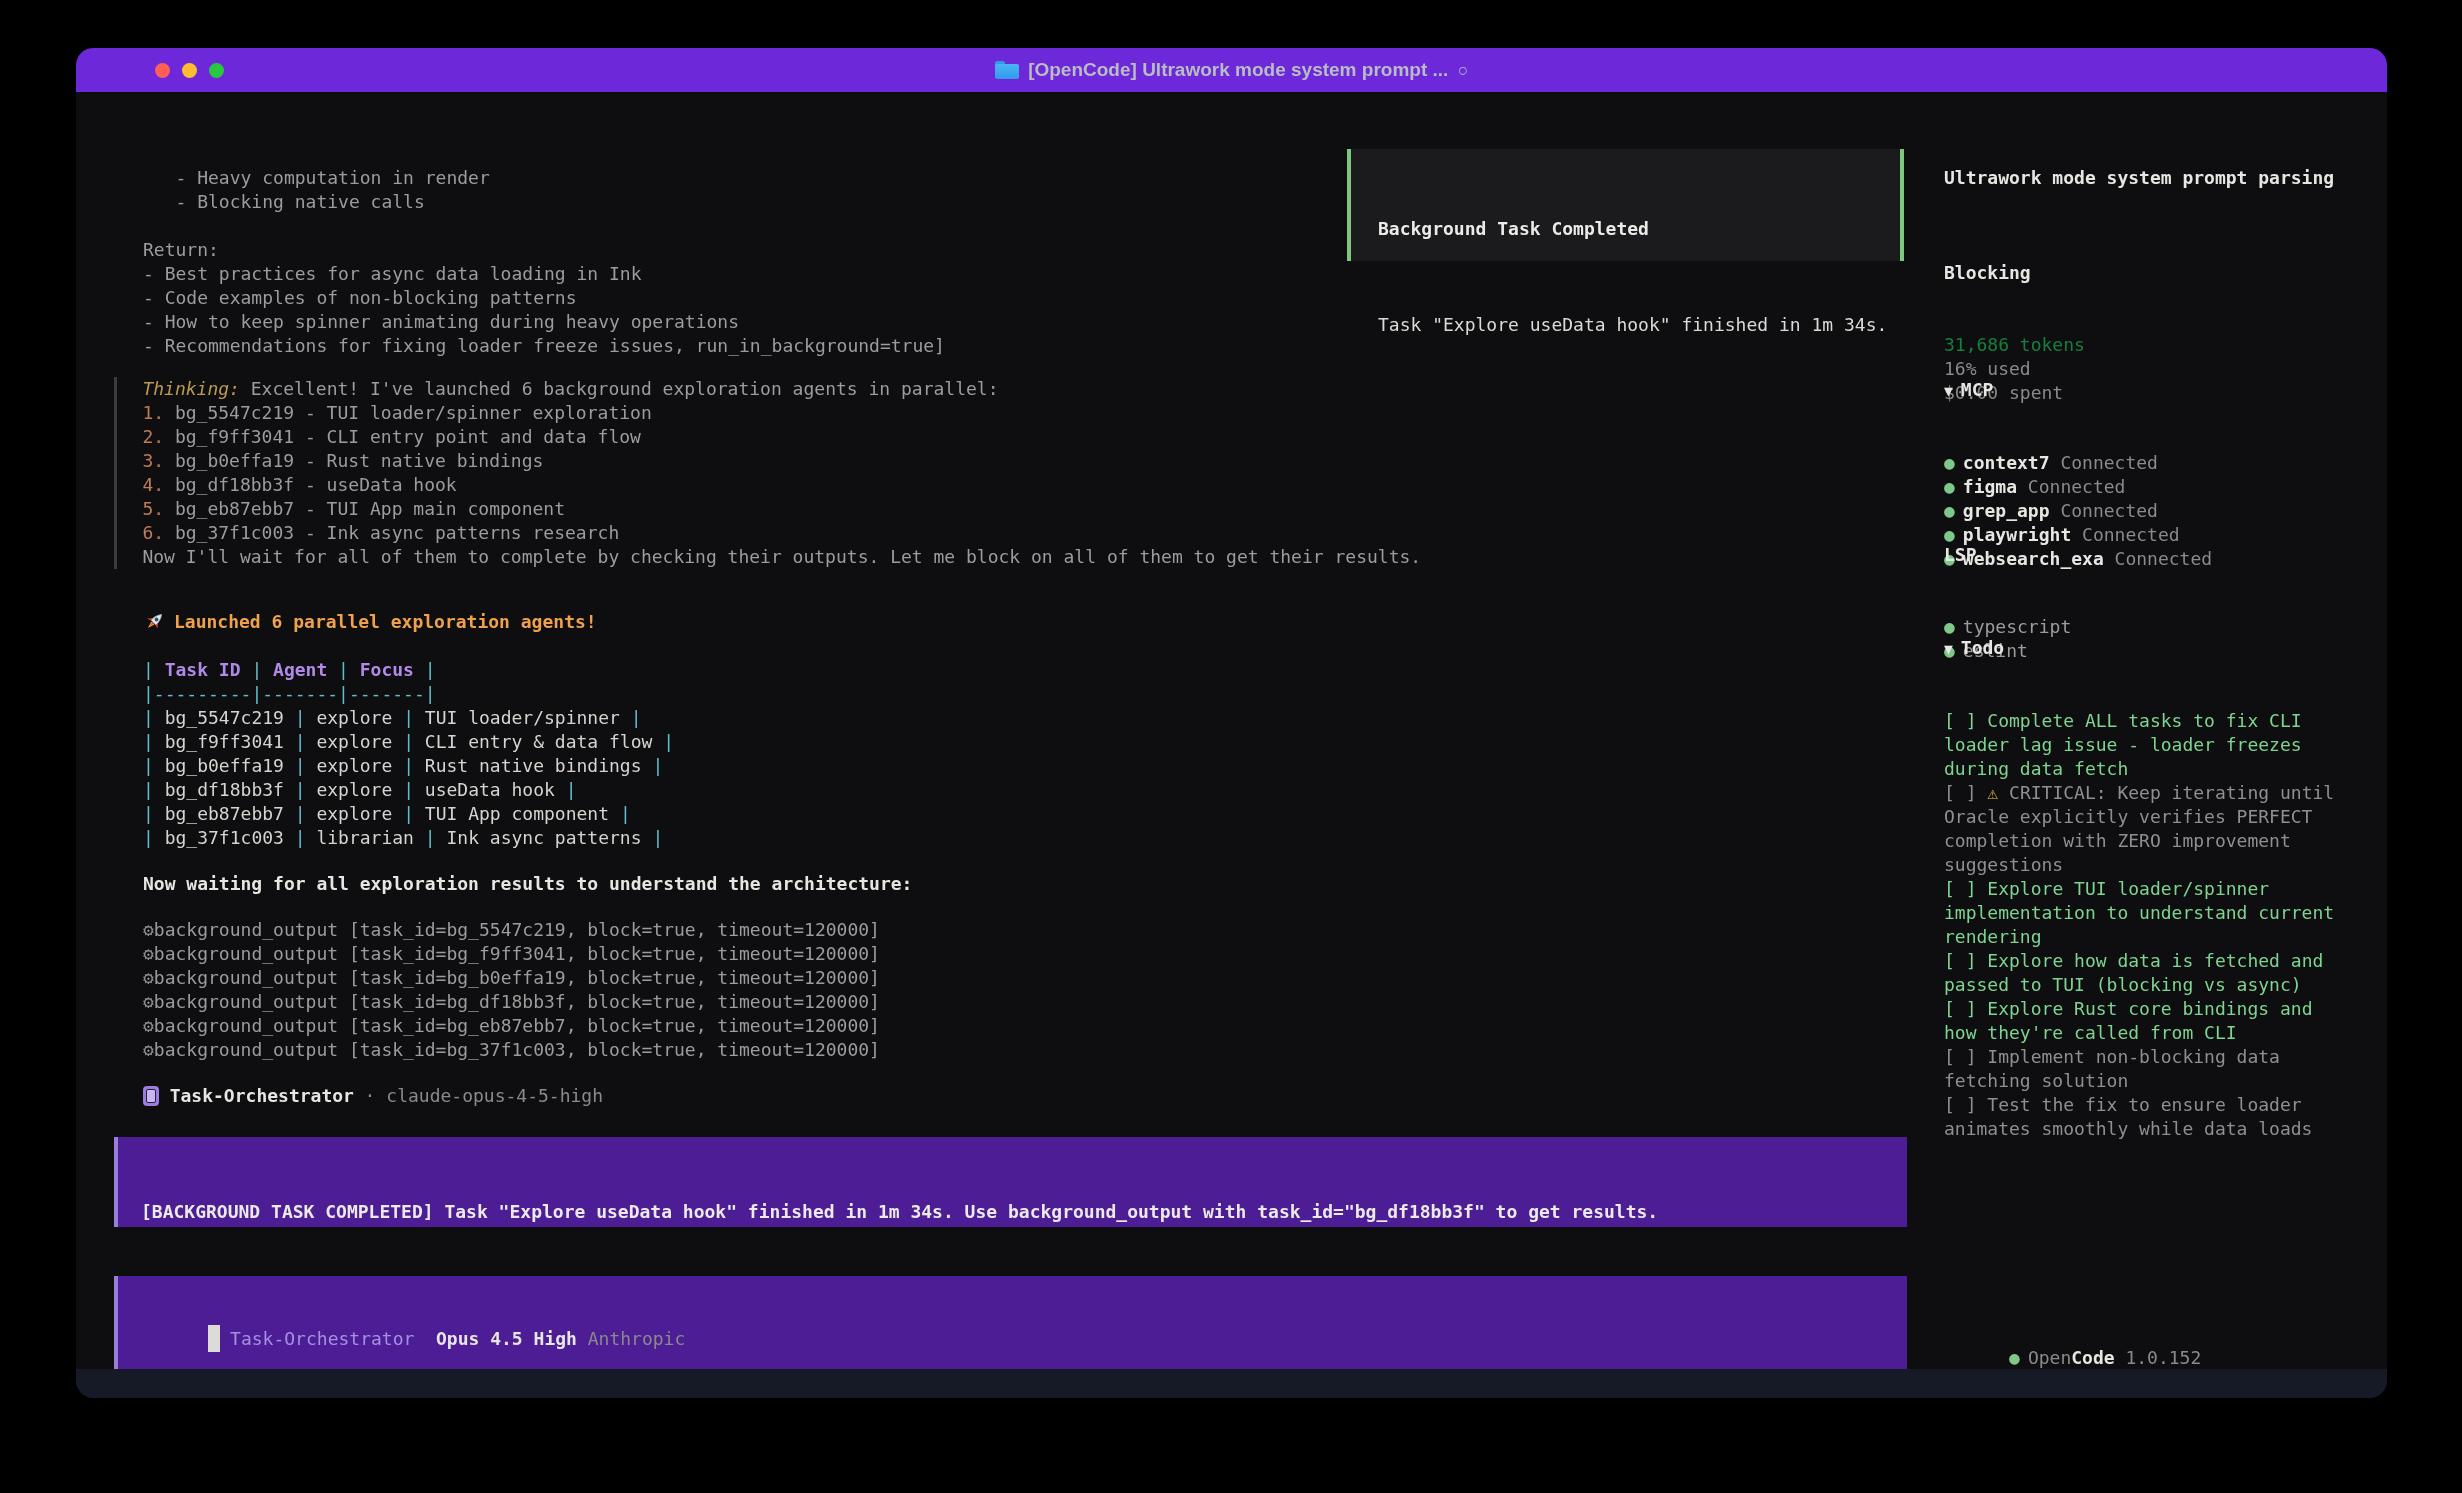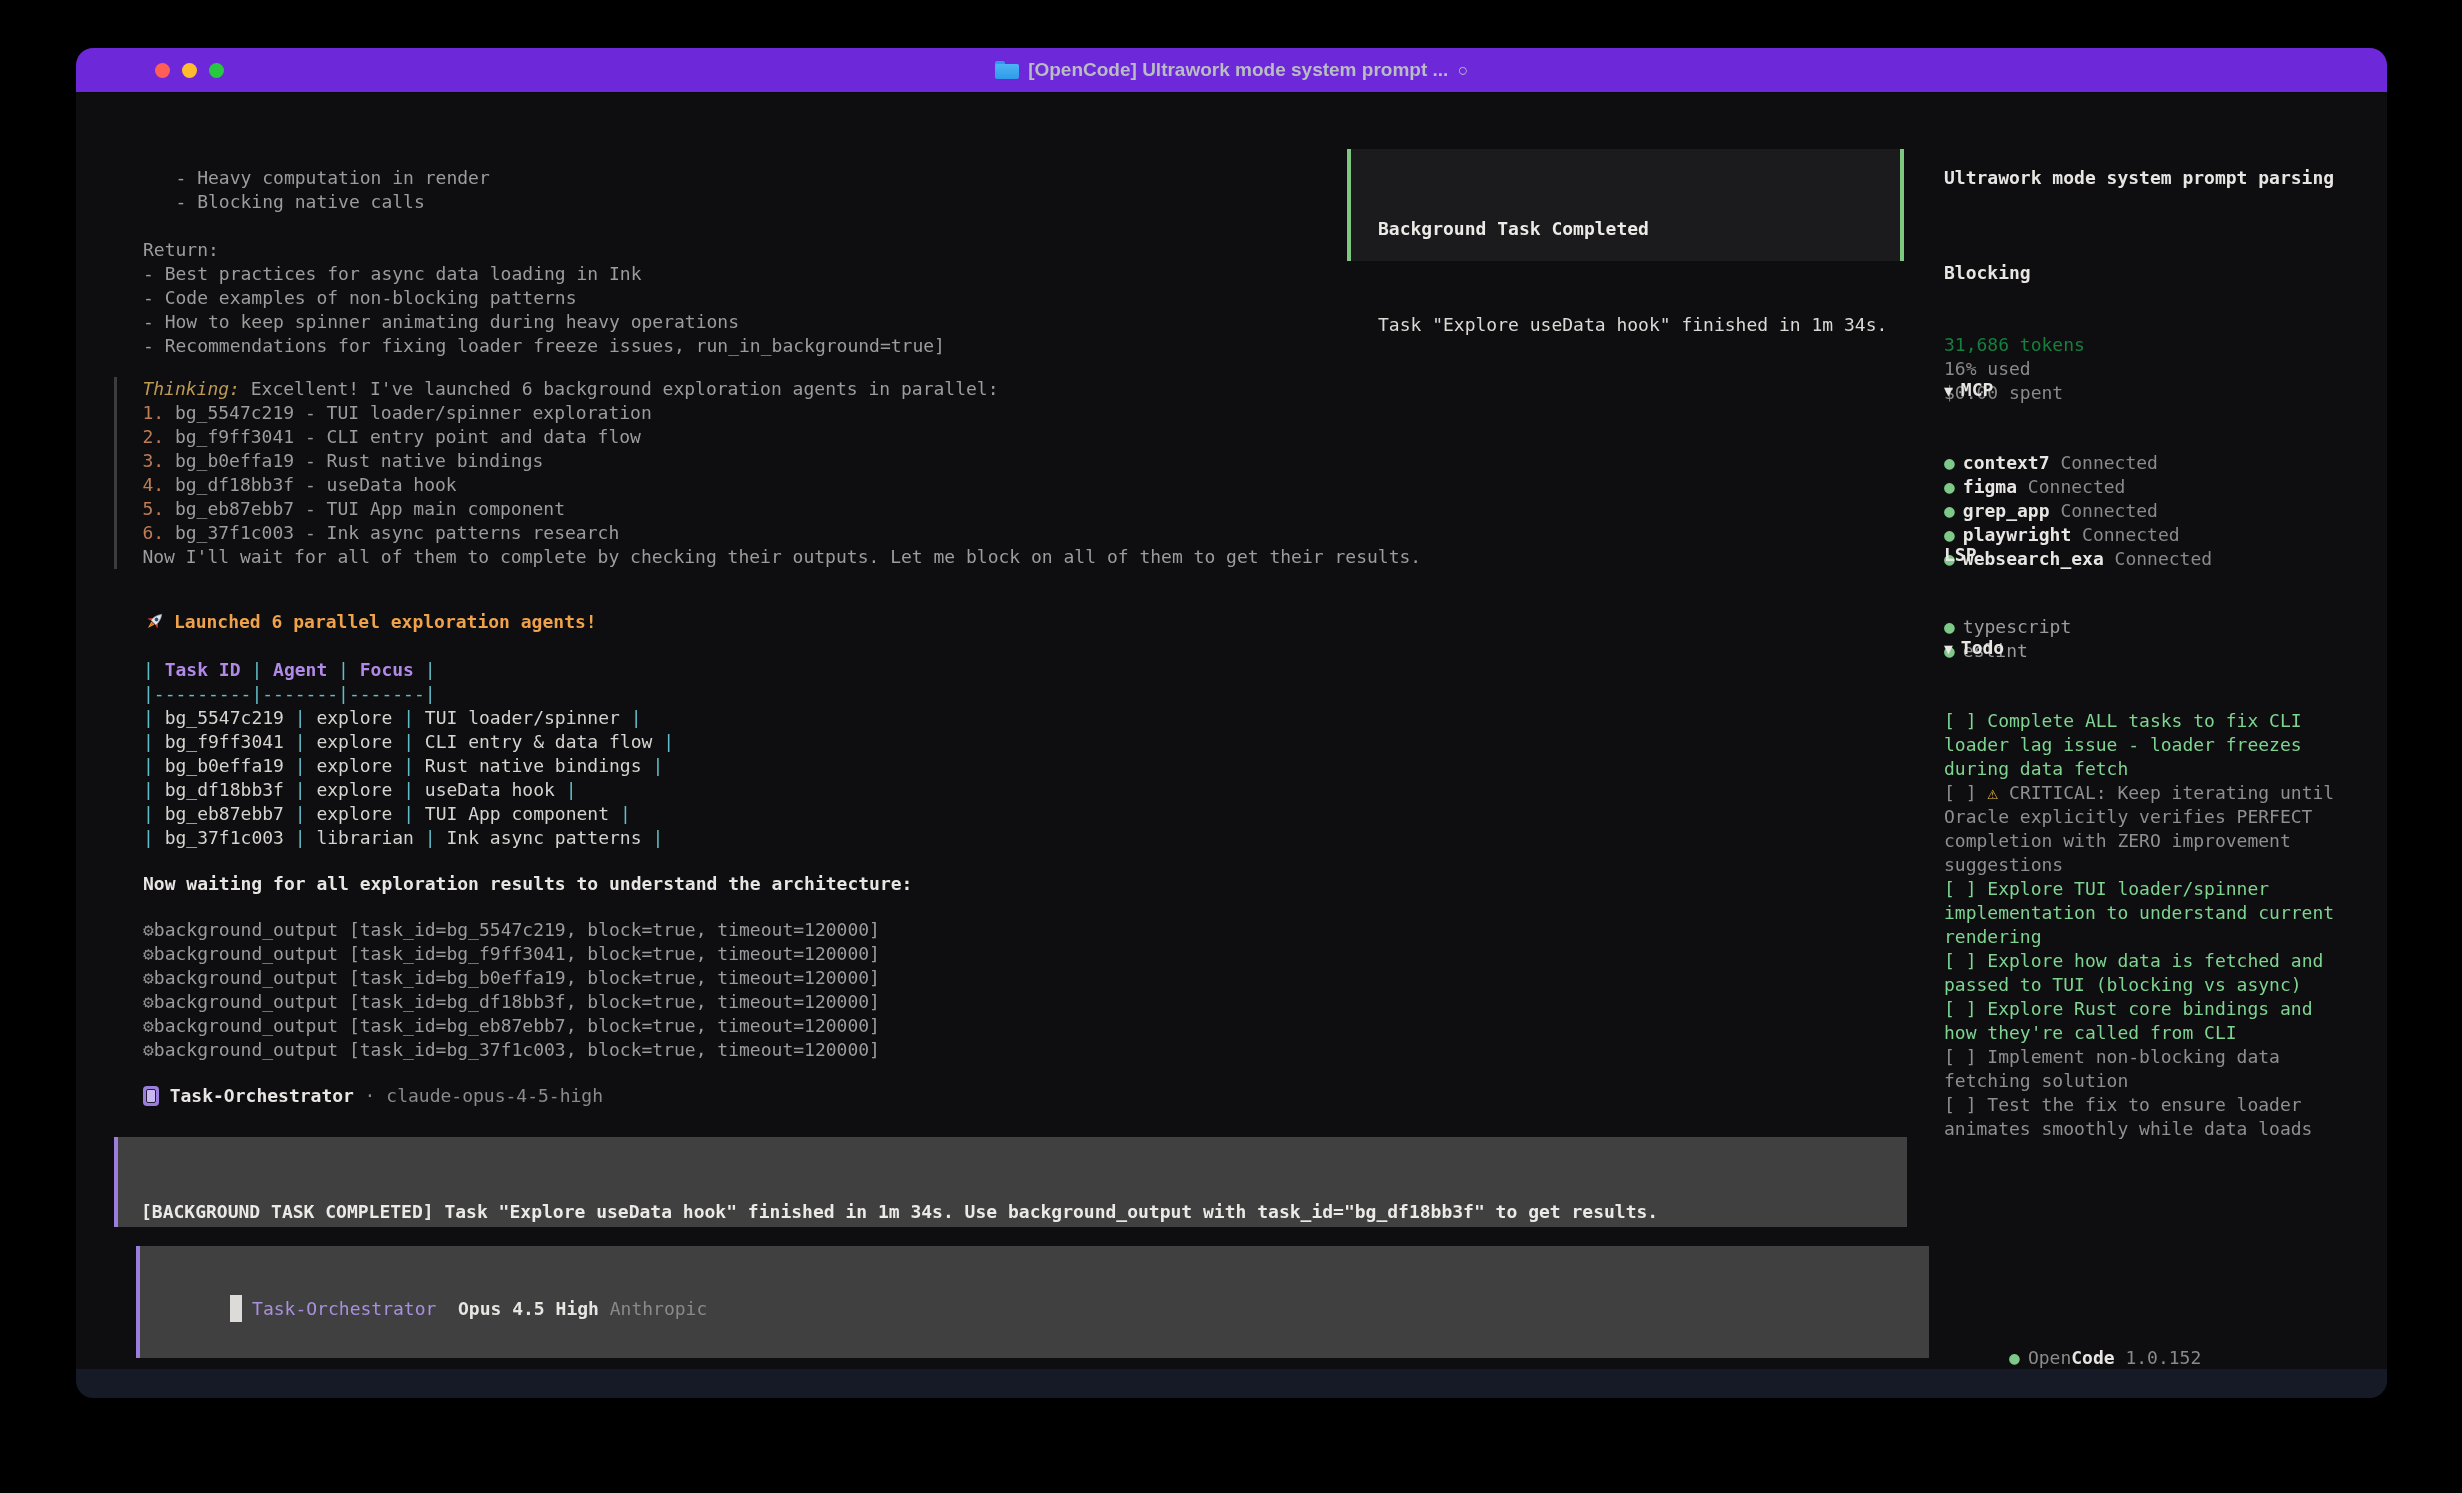--- a/index.html
+++ b/index.html
@@ -32,28 +32,28 @@
   .pipe{color:#62bcc9}.th-cell{color:#b18ae8;font-weight:bold}.td-cell{color:#d6d4d0}.sep{color:#62bcc9}
   .waiting{position:absolute;left:67px;top:780px;color:#e8e6e3;font-weight:bold;}
   .gears{position:absolute;left:67px;top:826px;color:#9c9c9c;}
   .gear-ic{color:#8f8f8f;}
   .agentline{position:absolute;left:67px;top:992px;display:flex;align-items:center;gap:10.7px;}
   .agent-ic{width:16px;height:20px;background:#9a7ddc;border-radius:4px;position:relative;flex:0 0 auto;}
   .agent-ic:after{content:"";position:absolute;left:3.3px;top:3.3px;width:9.4px;height:13.4px;background:#c9b6f3;border-radius:2px;border:1.3px solid #231f33;box-sizing:border-box;}
   .agent-name{color:#e8e6e3;font-weight:bold;}
   .agent-model{color:#8a8a8a;}
 
-  .donebox{position:absolute;left:38px;top:1045px;width:1793px;height:90px;background:#404040;
+  .donebox{position:absolute;left:38px;top:1045px;width:1793px;height:90px;background:#4c1d95;
     border-left:4px solid #9a7ddc;box-sizing:border-box;padding:14.7px 0 0 23px;}
   .donebox .l1{color:#eceae7;font-weight:bold;}
   .done-user{color:#8a8a8a;}
   .badge{background:#a88ae8;color:#141416;font-weight:bold;padding:0.7px 8px;margin-left:6.7px;}
 
-  .inputbox{position:absolute;left:38px;top:1154px;width:1793px;height:112px;background:#404040;
-    border-left:4px solid #9a7ddc;box-sizing:border-box;padding:25.4px 0 0 25.4px;margin-left:22px;}
+  .inputbox{position:absolute;left:38px;top:1184px;width:1793px;height:112px;background:#4c1d95;
+    border-left:4px solid #9a7ddc;box-sizing:border-box;padding:25.4px 0 0 25.4px;}
   .cursor{display:inline-block;width:11.4px;height:27px;background:#dddbd8;}
   .inputagent{position:absolute;left:25.4px;bottom:13.4px;}
   .ia-name{color:#a98fe0;}
   .ia-model{color:#e8e6e3;font-weight:bold;}
   .ia-prov{color:#8a8a8a;}
 
   .statusbar{position:absolute;left:0;top:1274px;width:1867px;height:29px;}
   .spinner{position:absolute;left:41px;top:5.4px;display:flex;align-items:center;gap:0;}
   .sp-dot{width:5.4px;height:5.4px;border-radius:1.3px;margin-right:6.7px;}
   .sp-bar{width:58px;height:18px;margin-left:4px;background:linear-gradient(90deg,#c3b2f4,#a891e4 45%,#8d77cc 70%,#4f4472);}

